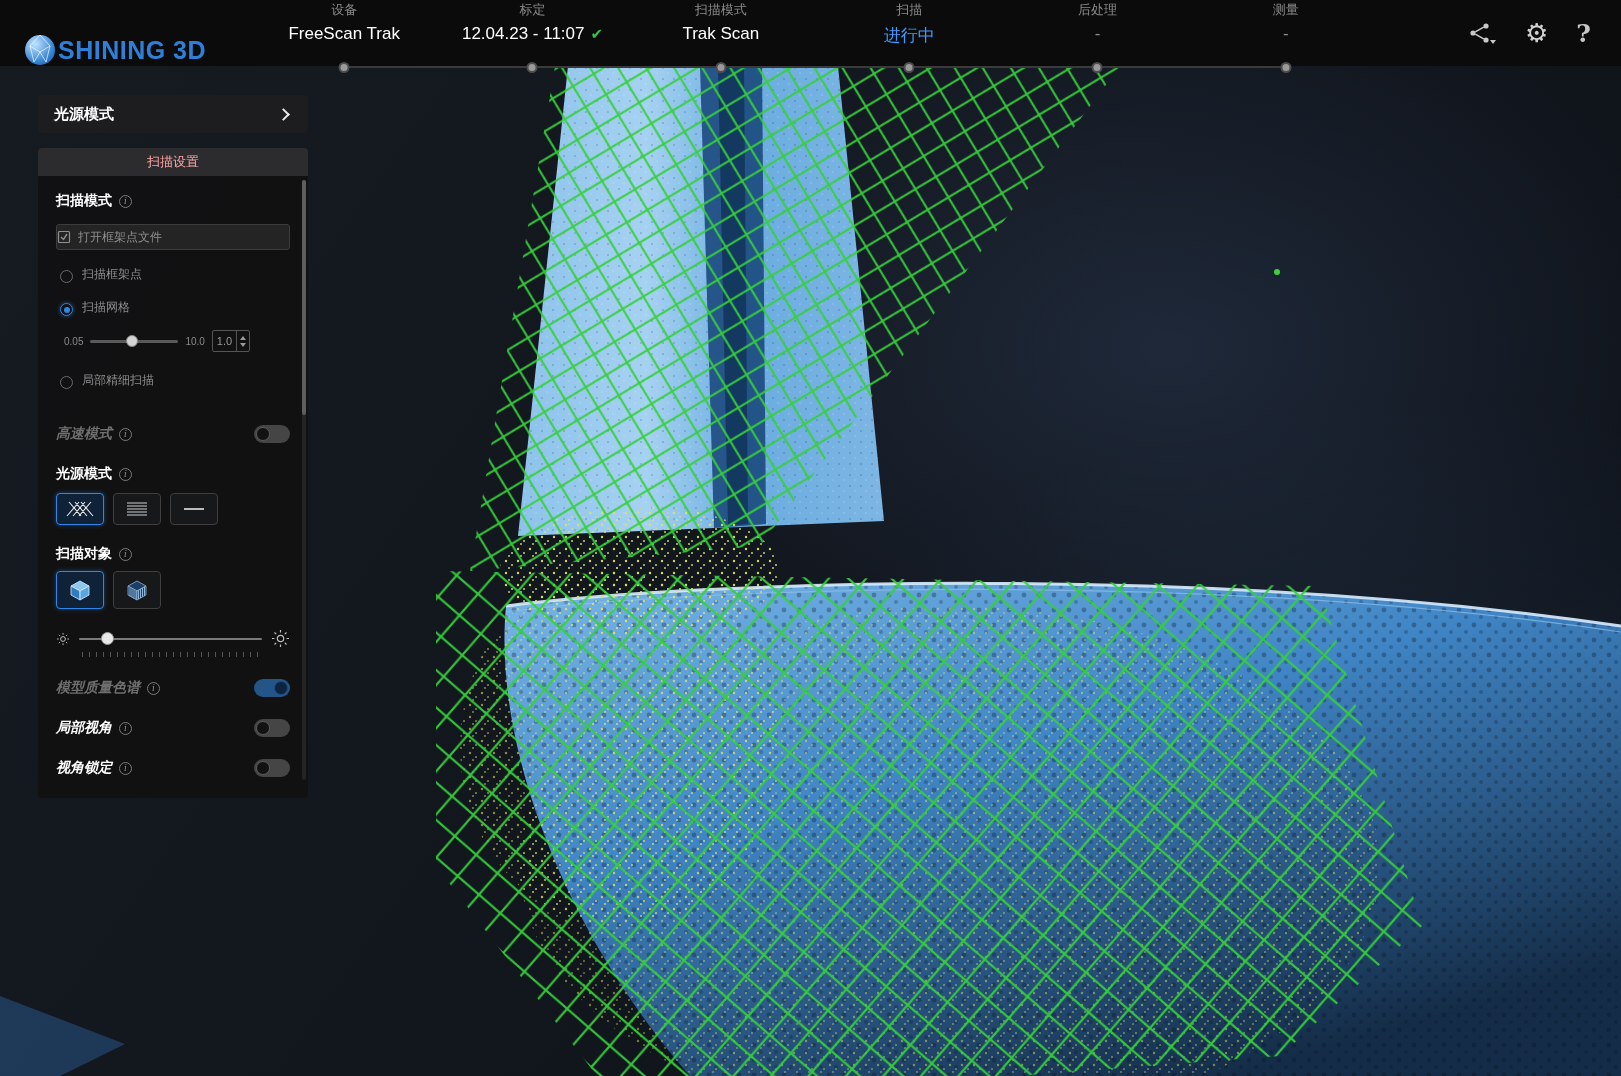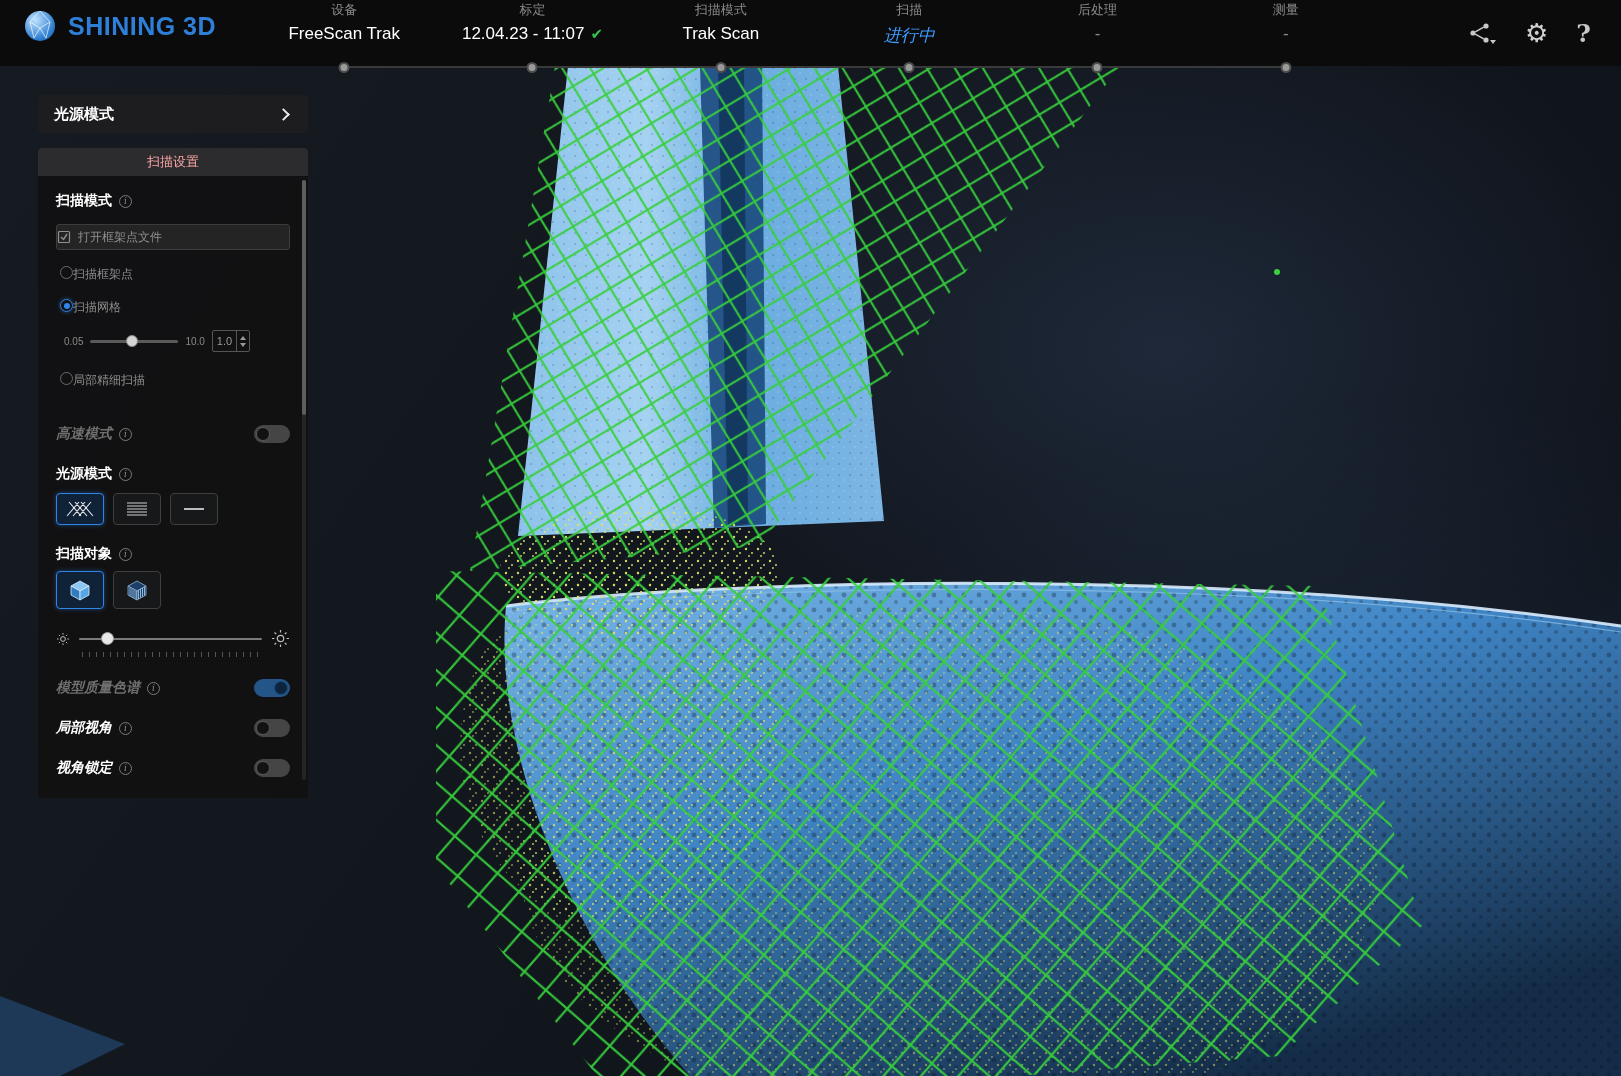--- a/index.html
+++ b/index.html
@@ -2,30 +2,30 @@
 <html><head>
 <meta charset="utf-8">
 <style>
   * { margin:0; padding:0; box-sizing:border-box; }
   html,body { width:1621px; height:1076px; background:#000; overflow:hidden;
     font-family:"Liberation Sans","DejaVu Sans",sans-serif; }
 
   
   .topbar { position:absolute; top:0; left:0; width:1621px; height:66px;
     background:#0b0b0c; z-index:10; }
-  .brand { position:absolute; left:22px; top:8px; display:flex; align-items:center; gap:10px; }
+  .brand { position:absolute; left:22px; top:32px; display:flex; align-items:center; }
   .brand-text { color:#2e7fd8; font-size:25px; font-weight:bold; letter-spacing:.5px; }
 
   .steps { position:absolute; left:250px; top:0; width:1130px; height:66px;
     display:grid; grid-template-columns:repeat(6,1fr); }
   .step { position:relative; display:flex; flex-direction:column; align-items:center;
     padding-top:1px; cursor:pointer; }
   .step-title { font-size:13px; color:#8a8a8a; }
   .step-value { font-size:17px; color:#ffffff; margin-top:5px; display:flex; align-items:center; gap:6px; }
-  .step-value.active { color:#3f9bff;font-style:italic; }
+  .step-value.active { color:#3f9bff; }
   .step-value.pending { color:#8a8a8a; }
   .check { color:#35c24d; font-size:15px; }
   .progress-line { position:absolute; left:344px; top:66px; width:941px; height:2px; background:#3a3a3a; }
   .dot { position:absolute; left:50%; top:62px; transform:translateX(-50%);
     width:11px; height:11px; border-radius:50%; background:#9a9a9a; border:2px solid #4d4d4d; z-index:11; }
 
   .top-icons { position:absolute; right:30px; top:0; height:66px; display:flex; align-items:center; gap:28px; }
   .glyph-icon { color:#cfcfcf; font-size:26px; cursor:pointer; line-height:1; }
   .help-glyph { font-size:25px; font-weight:bold; color:#c7c7c7; font-family:"DejaVu Serif",serif; }
 
@@ -55,21 +55,21 @@
   .sec-label.dim { color:#6f6f6f; }
   .info-icon { width:13px; height:13px; border:1px solid #7a7a7a; border-radius:50%;
     color:#8a8a8a; font-size:9px; line-height:11px; text-align:center; font-weight:normal;
     font-family:"DejaVu Serif",serif; font-style:italic; cursor:pointer; flex:0 0 auto; }
   .info-icon::before { content:"i"; }
 
   .open-file-btn { margin-top:14px; width:100%; height:26px; background:#242425;
     border:1px solid #3c3c3c; border-radius:3px; color:#8f8f8f; font-size:12px;
     display:flex; align-items:center; justify-content:flex-start; gap:7px; cursor:pointer; }
 
-  .radio-row { display:flex; align-items:flex-start; gap:0; margin:16px 0 0 4px;
+  .radio-row { display:flex; align-items:flex-end; gap:9px; margin:16px 0 0 4px;
     font-size:12px; color:#8d8d8d; cursor:pointer; }
   .radio { width:13px; height:13px; border:1.5px solid #6a6a6a; border-radius:50%;
     position:relative; flex:0 0 auto; }
   .radio.sel { border-color:#2e86e8; box-shadow:0 0 4px rgba(46,134,232,.6); }
   .radio.sel::after { content:""; position:absolute; left:2.5px; top:2.5px; width:6px; height:6px;
     border-radius:50%; background:#2e86e8; }
 
   .res-row { display:flex; align-items:center; gap:7px; margin:14px 0 0 8px; }
   .res-min,.res-max { font-size:10px; color:#8a8a8a; }
   .res-track { width:88px; height:3px; background:#5a5a5a; border-radius:2px; position:relative; cursor:pointer; }

